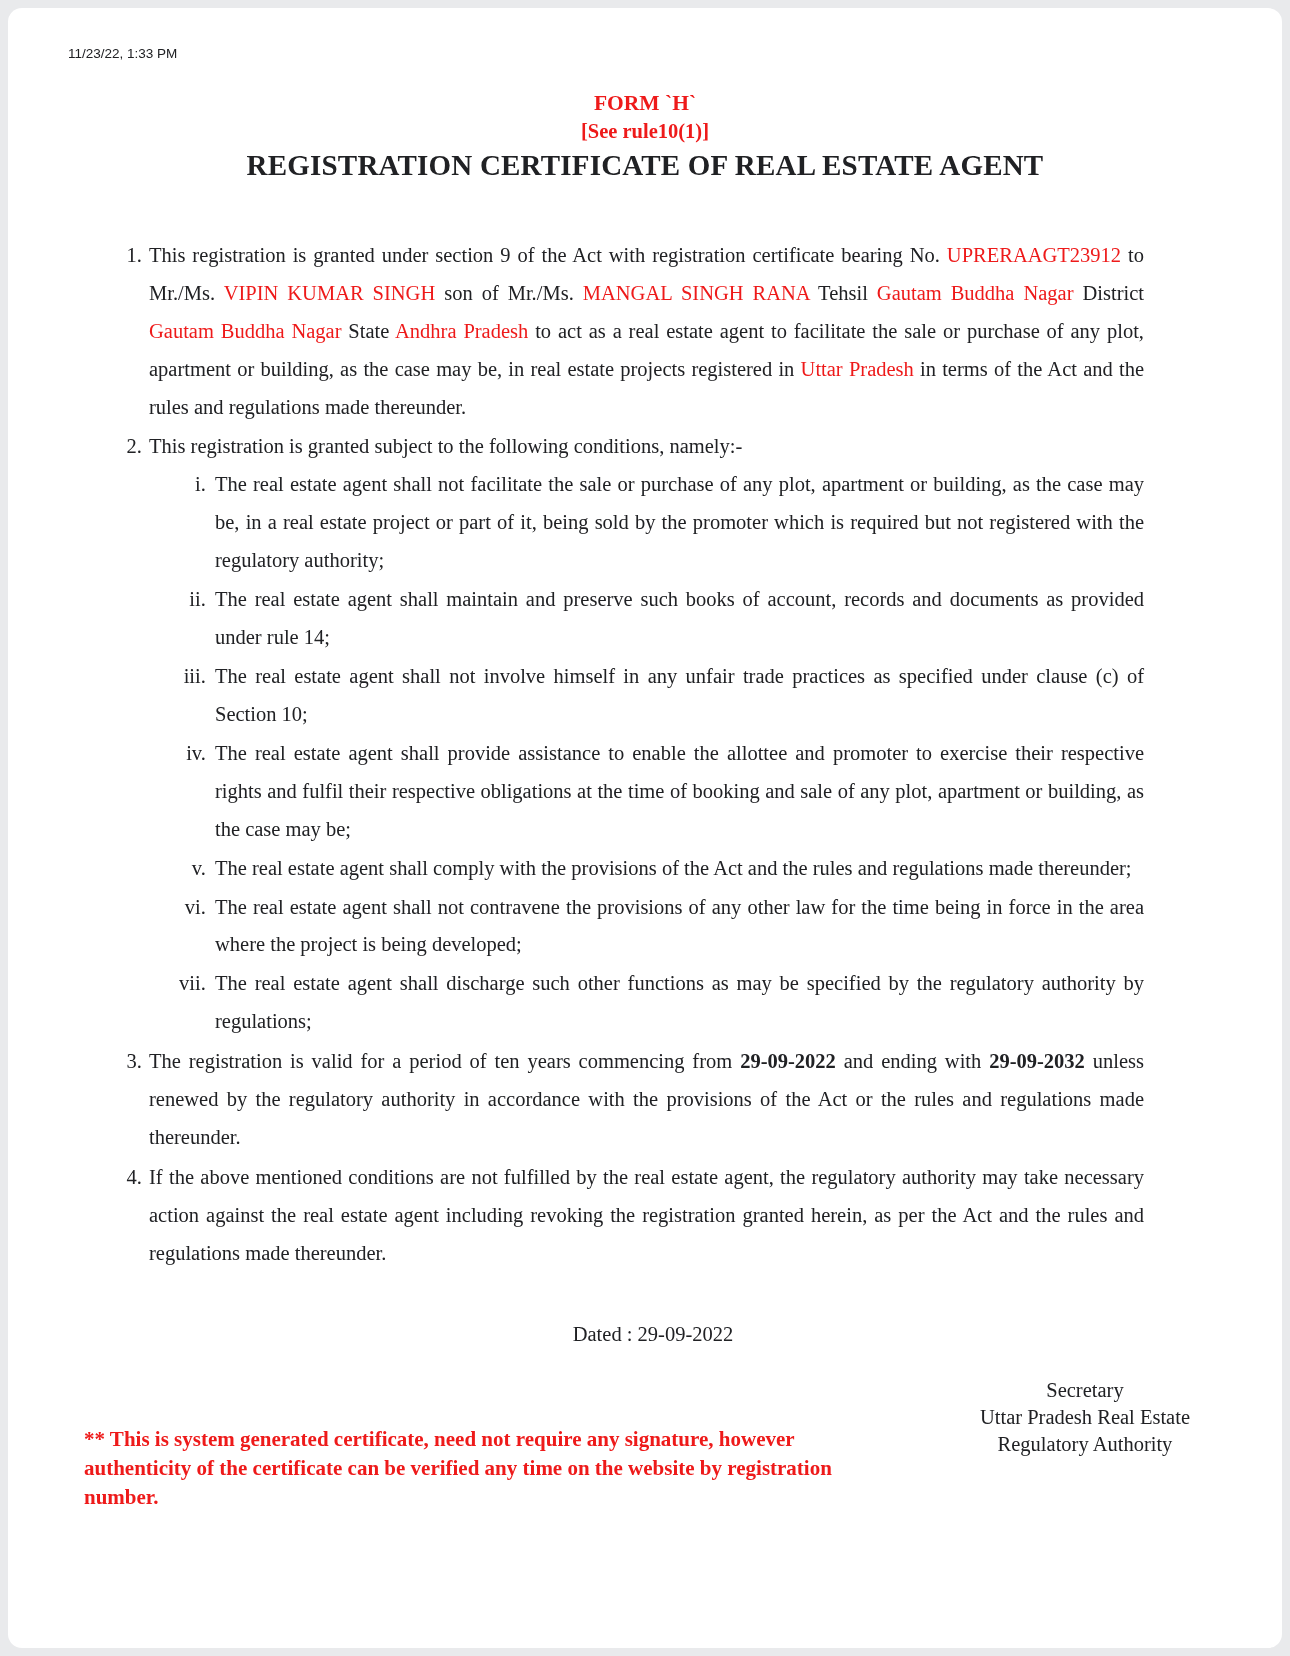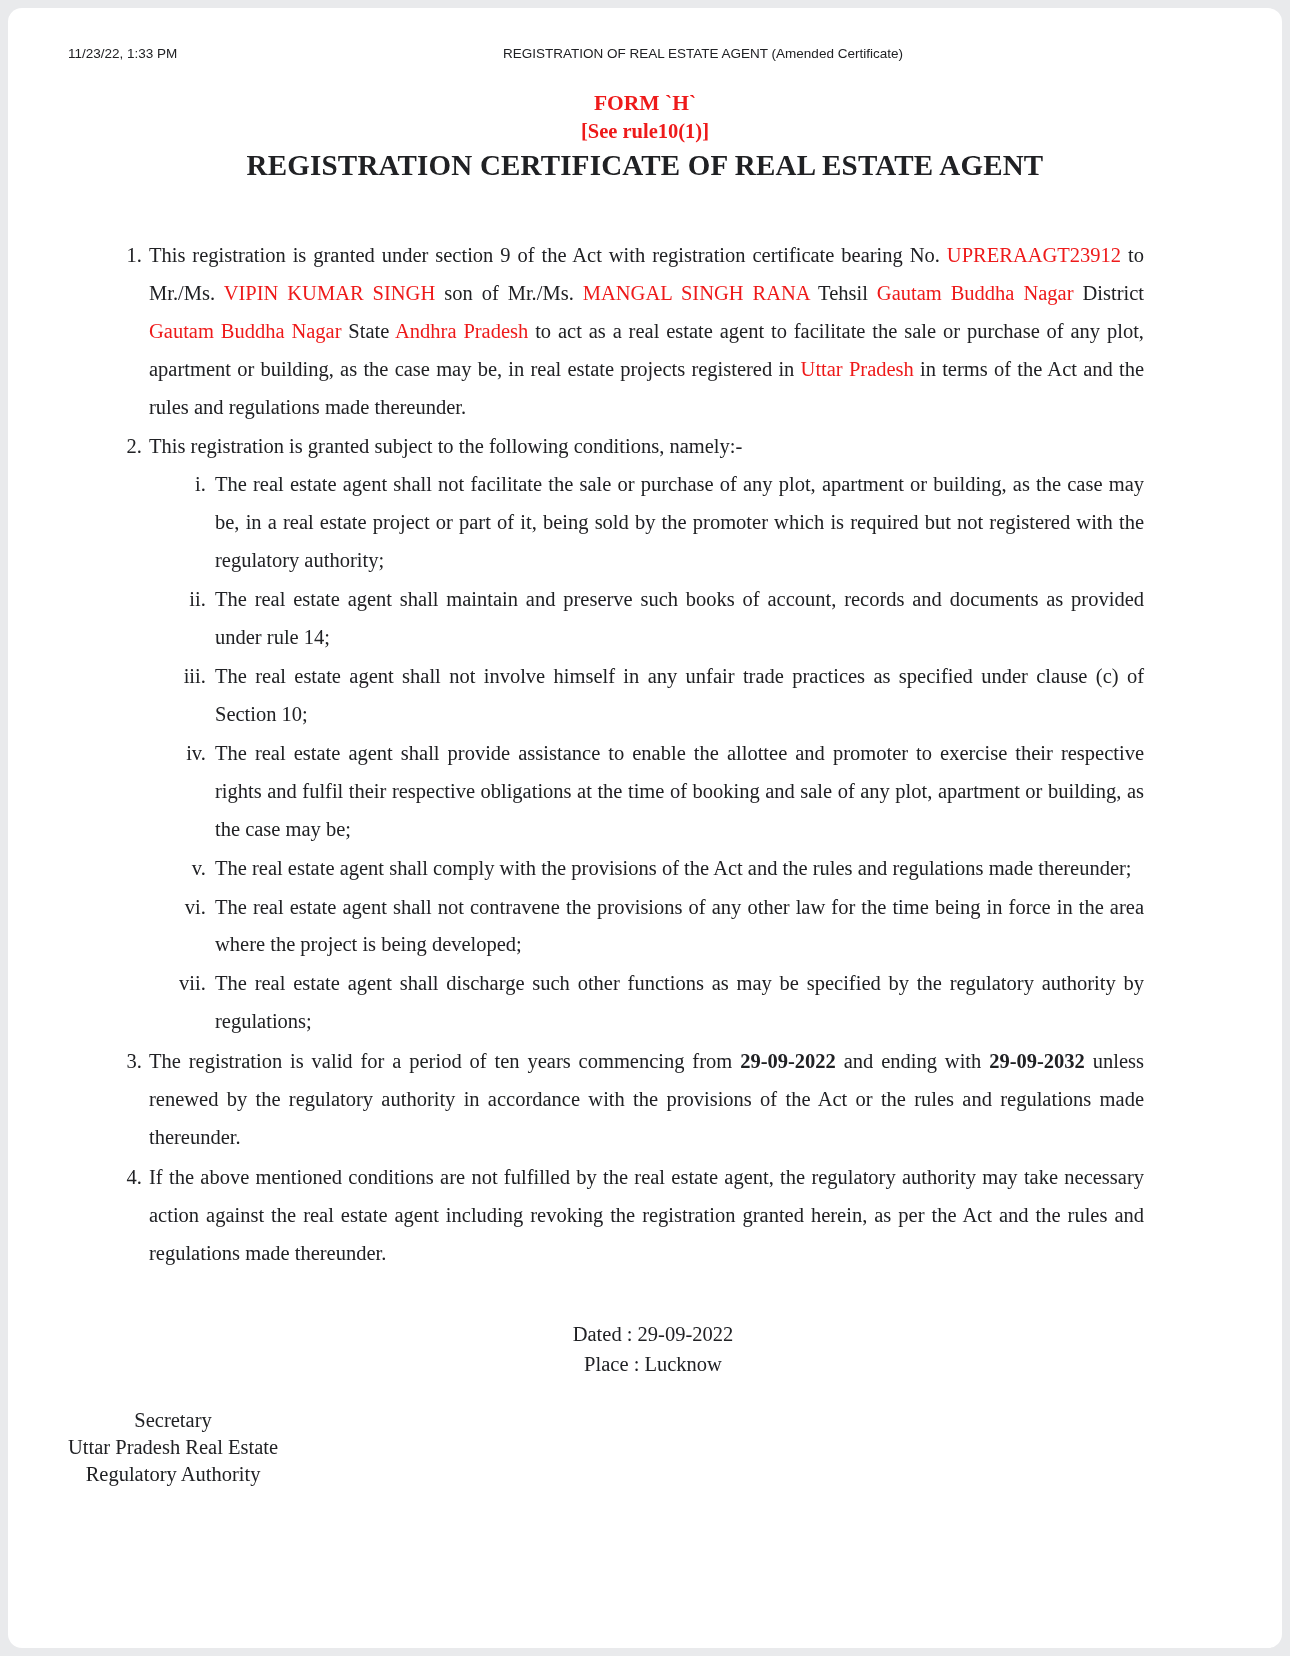--- a/index.html
+++ b/index.html
@@ -92,21 +92,20 @@
     padding:0 68px 14px 0;
   }
 </style>
 </head>
 <body>
 
 <div class="page">
 
   <div class="print-header">
     <span class="ph-left">11/23/22, 1:33 PM</span>
-    <span class="ph-center">REGISTRATION OF REAL ESTATE AGENT (Amended Certificate)</span>
   </div>
 
   <div class="heading-block">
     <div class="form-title">FORM `H`</div>
     <div class="rule-ref">[See rule10(1)]</div>
     <div class="main-title">REGISTRATION CERTIFICATE OF REAL ESTATE AGENT</div>
   </div>
 
   <div class="content">
     <ol class="main-list">
@@ -123,24 +122,24 @@
           <li>The real estate agent shall discharge such other functions as may be specified by the regulatory authority by regulations;</li>
         </ol>
       </li>
       <li><span><span>The registration is valid for a period of ten years commencing from </span><span class="seg-bold">29-09-2022</span><span> and ending with </span><span class="seg-bold">29-09-2032</span><span> unless renewed by the regulatory authority in accordance with the provisions of the Act or the rules and regulations made thereunder.</span></span></li>
       <li><span>If the above mentioned conditions are not fulfilled by the real estate agent, the regulatory authority may take necessary action against the real estate agent including revoking the registration granted herein, as per the Act and the rules and regulations made thereunder.</span></li>
     </ol>
   </div>
 
   <div class="dated-block">
     <div>Dated : 29-09-2022</div>
-    <div>Place : Lucknow</div>
   </div>
 
   <div class="bottom-row">
+    <div class="disclaimer">** This is system generated certificate, need not require any signature, however authenticity of the certificate can be verified any time on the website by registration number.</div>
     <div class="signature">
       <div>Secretary</div>
       <div>Uttar Pradesh Real Estate</div>
       <div>Regulatory Authority</div>
     </div>
   </div>
 
 
 </div>
 

